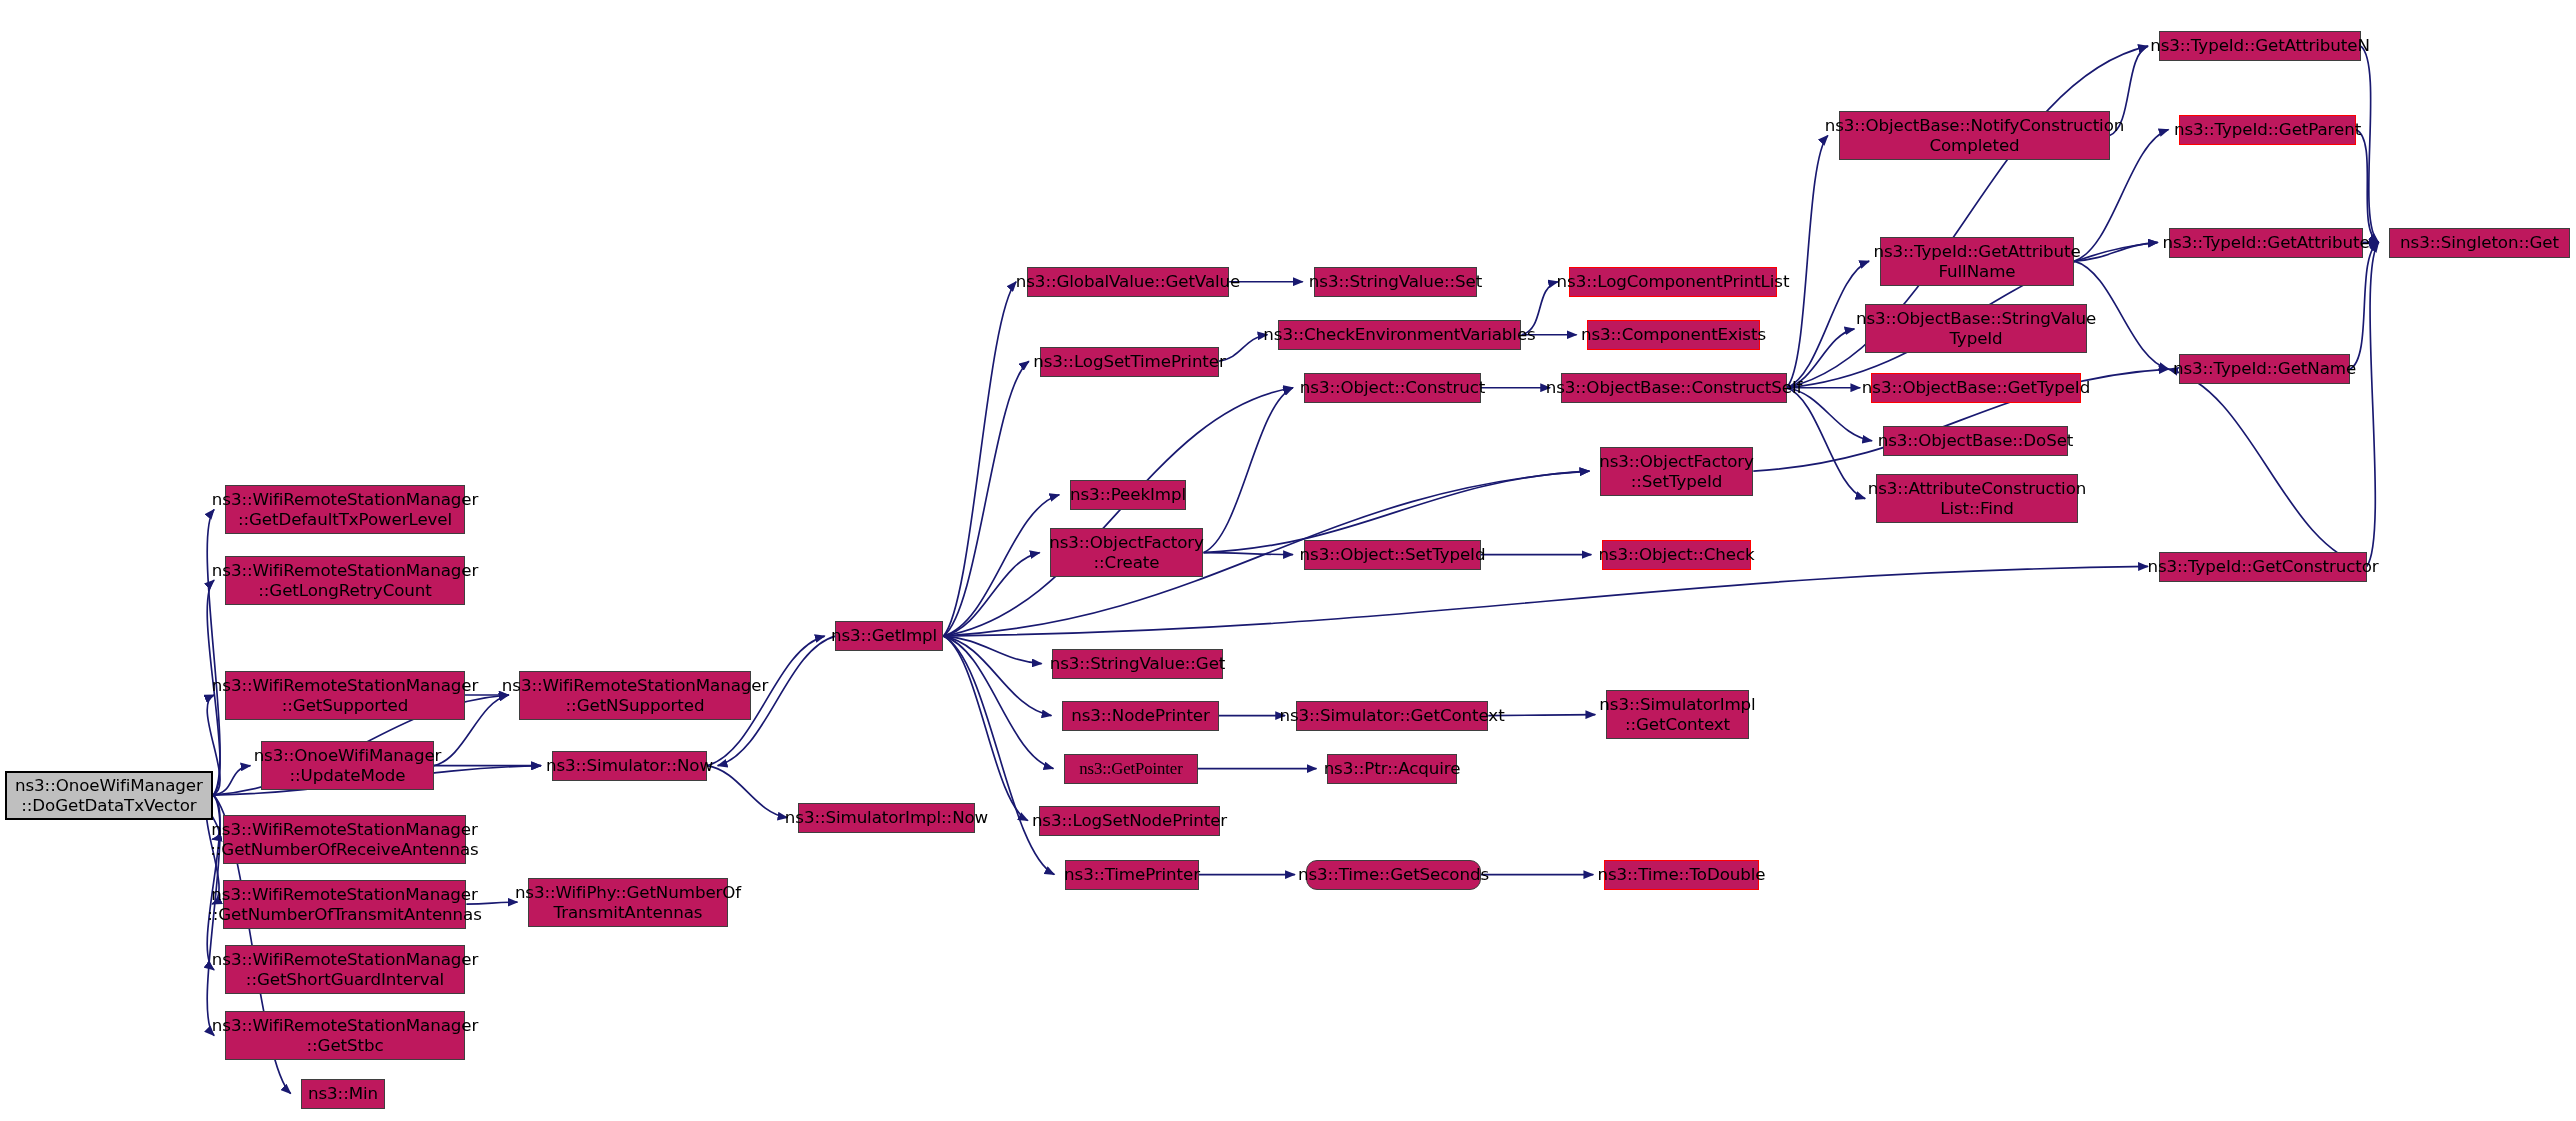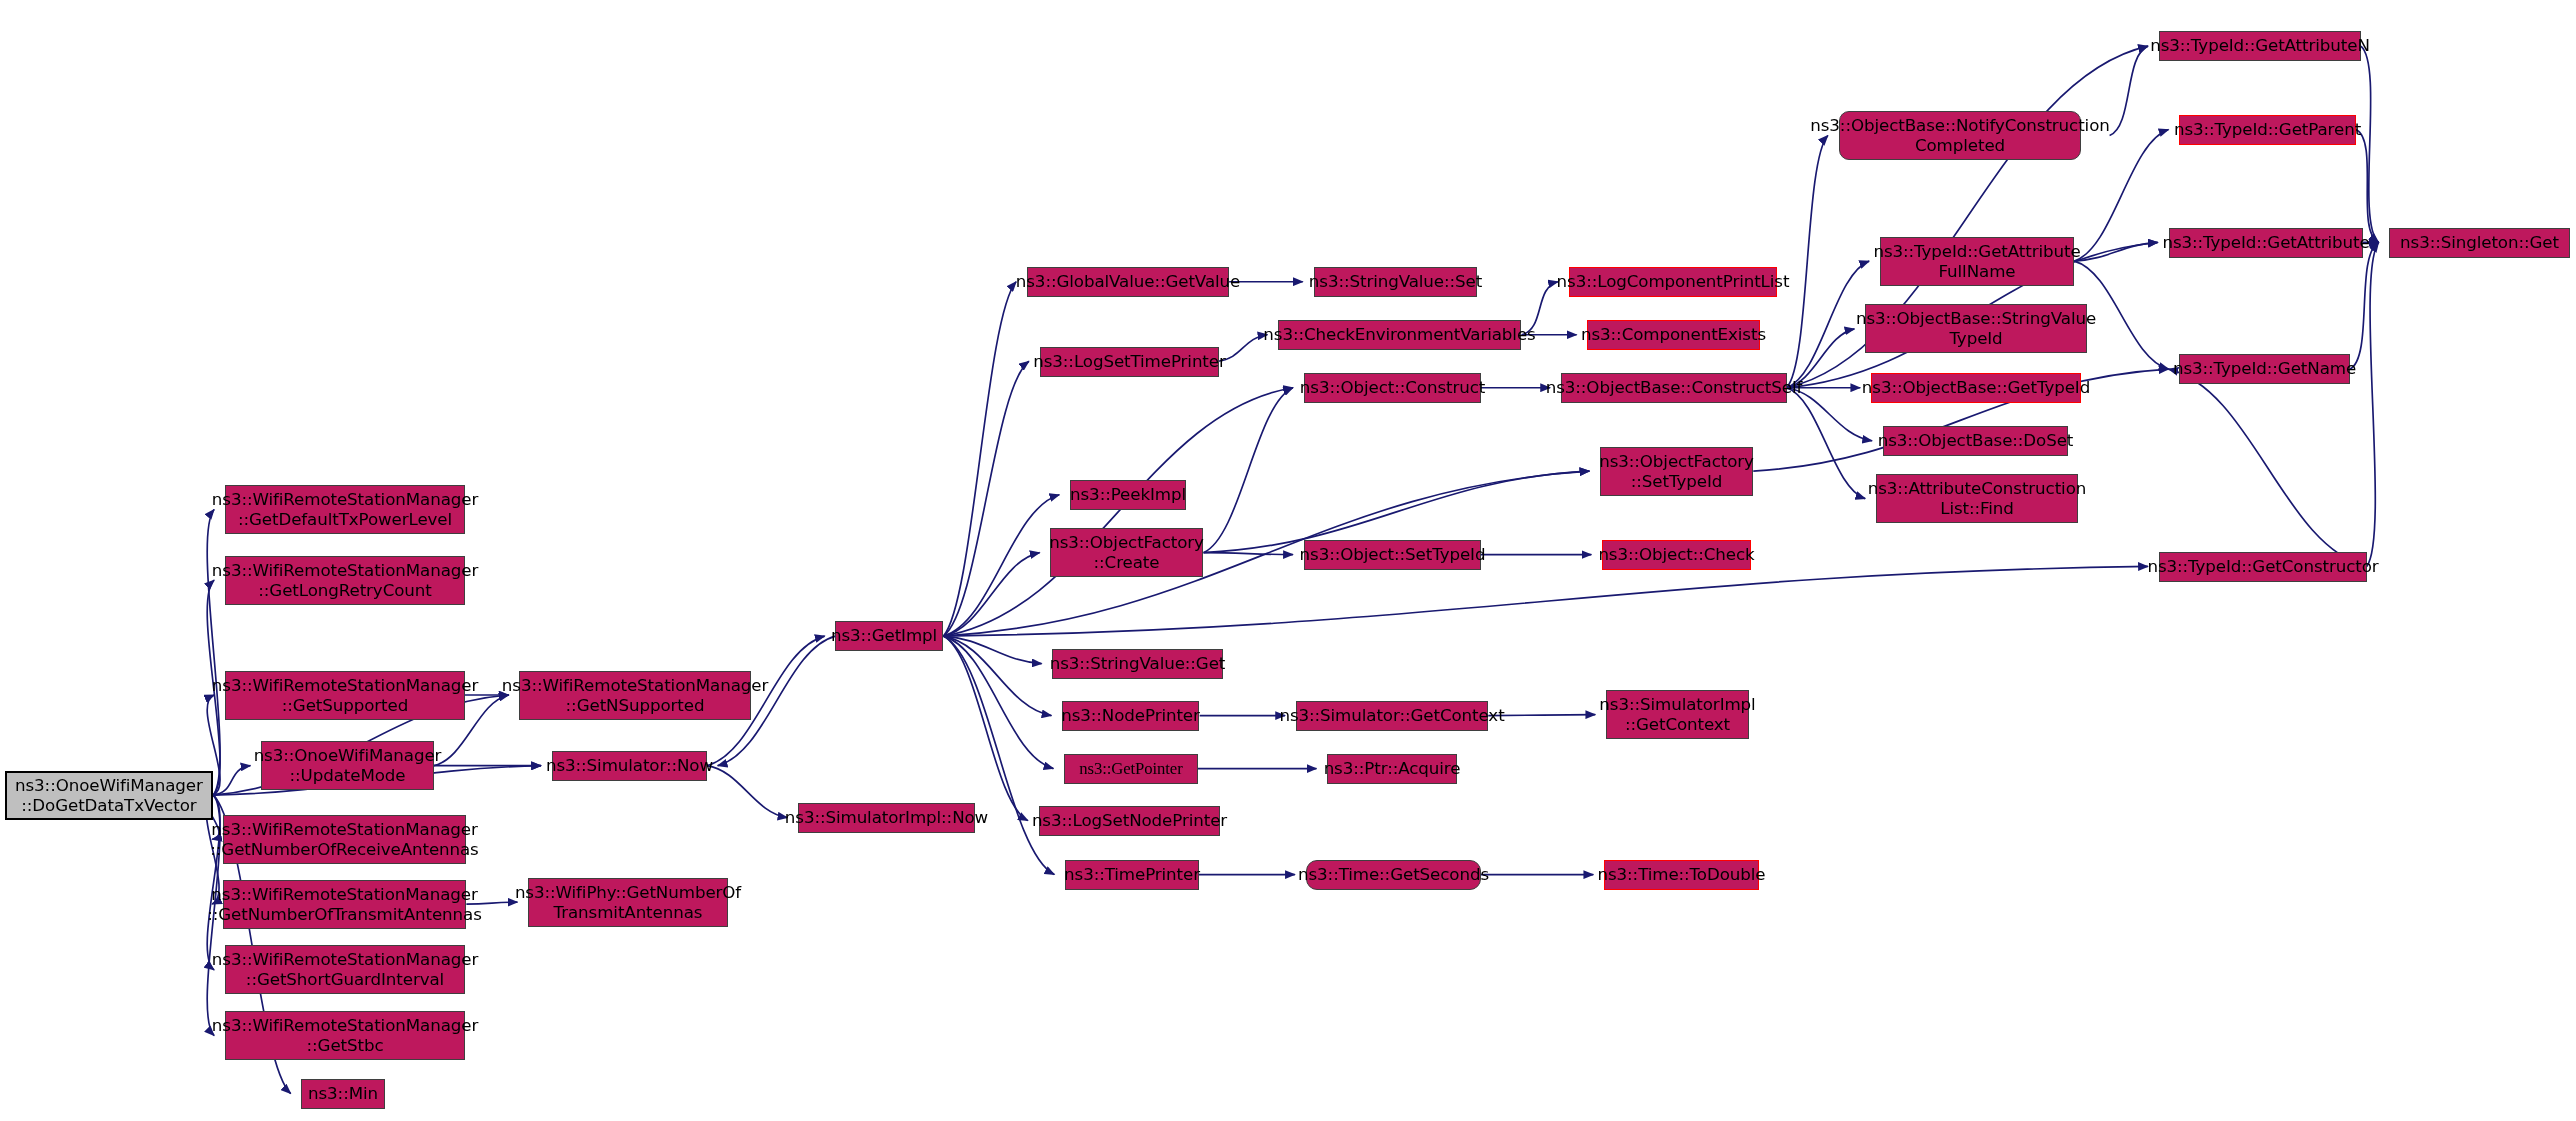--- a/index.html
+++ b/index.html
@@ -151,41 +151,41 @@
       <div class="node" style="left: 528px; top: 878px; width: 200px; height: 49px;"><span>ns3::WifiPhy::GetNumberOf
 TransmitAntennas</span></div>
       <div class="node" style="left: 798px; top: 803px; width: 177px; height: 29.5px;"><span>ns3::SimulatorImpl::Now</span></div>
       <div class="node" style="left: 835px; top: 621px; width: 108px; height: 29.5px; justify-content: flex-end;"><span>ns3::GetImpl</span></div>
       <div class="node" style="left: 1027px; top: 267px; width: 202px; height: 29.5px;"><span>ns3::GlobalValue::GetValue</span></div>
       <div class="node" style="left: 1040px; top: 347px; width: 179px; height: 29.5px;"><span>ns3::LogSetTimePrinter</span></div>
       <div class="node" style="left: 1070px; top: 480px; width: 116px; height: 29.5px;"><span>ns3::PeekImpl</span></div>
       <div class="node" style="left: 1050px; top: 528px; width: 153px; height: 49px;"><span>ns3::ObjectFactory
 ::Create</span></div>
       <div class="node" style="left: 1052px; top: 649px; width: 171px; height: 29.5px;"><span>ns3::StringValue::Get</span></div>
-      <div class="node" style="left: 1062px; top: 701px; width: 137px; height: 29.5px;"><span>ns3::NodePrinter</span></div>
+      <div class="node" style="left: 1062px; top: 701px; width: 157px; height: 29.5px;"><span>ns3::NodePrinter</span></div>
       <div class="node" style="left: 1064px; top: 754px; width: 134px; height: 29.5px; font-family: Liberation Serif, serif;"><span>ns3::GetPointer</span></div>
       <div class="node" style="left: 1039px; top: 806px; width: 181px; height: 29.5px;"><span>ns3::LogSetNodePrinter</span></div>
       <div class="node" style="left: 1065px; top: 860px; width: 134px; height: 29.5px;"><span>ns3::TimePrinter</span></div>
       <div class="node" style="left: 1314px; top: 267px; width: 163px; height: 29.5px;"><span>ns3::StringValue::Set</span></div>
       <div class="node" style="left: 1278px; top: 320px; width: 243px; height: 29.5px;"><span>ns3::CheckEnvironmentVariables</span></div>
       <div class="node" style="left: 1304px; top: 373px; width: 177px; height: 29.5px;"><span>ns3::Object::Construct</span></div>
       <div class="node" style="left: 1304px; top: 540px; width: 177px; height: 29.5px; justify-content: center;"><span>ns3::Object::SetTypeId</span></div>
       <div class="node" style="left: 1296px; top: 701px; width: 192px; height: 29.5px;"><span>ns3::Simulator::GetContext</span></div>
       <div class="node" style="left: 1327px; top: 754px; width: 130px; height: 29.5px;"><span>ns3::Ptr::Acquire</span></div>
       <div class="node" style="left: 1306px; top: 860px; width: 175px; height: 29.5px; border-radius: 11px;"><span>ns3::Time::GetSeconds</span></div>
       <div class="node red" style="left: 1569px; top: 267px; width: 208px; height: 29.5px;"><span>ns3::LogComponentPrintList</span></div>
       <div class="node red" style="left: 1587px; top: 320px; width: 173px; height: 29.5px;"><span>ns3::ComponentExists</span></div>
       <div class="node" style="left: 1561px; top: 373px; width: 226px; height: 29.5px;"><span>ns3::ObjectBase::ConstructSelf</span></div>
       <div class="node" style="left: 1600px; top: 447px; width: 153px; height: 49px;"><span>ns3::ObjectFactory
 ::SetTypeId</span></div>
       <div class="node red" style="left: 1602px; top: 540px; width: 149px; height: 29.5px;"><span>ns3::Object::Check</span></div>
       <div class="node" style="left: 1606px; top: 690px; width: 143px; height: 49px;"><span>ns3::SimulatorImpl
 ::GetContext</span></div>
       <div class="node red" style="left: 1604px; top: 860px; width: 155px; height: 29.5px;"><span>ns3::Time::ToDouble</span></div>
-      <div class="node" style="left: 1839px; top: 111px; width: 242px; height: 49px; border-radius: 10px;"><span>ns3::ObjectBase::NotifyConstruction
+      <div class="node" style="left: 1839px; top: 111px; width: 271px; height: 49px;"><span>ns3::ObjectBase::NotifyConstruction
 Completed</span></div>
       <div class="node" style="left: 1880px; top: 237px; width: 194px; height: 49px;"><span>ns3::TypeId::GetAttribute
 FullName</span></div>
       <div class="node" style="left: 1865px; top: 304px; width: 222px; height: 49px;"><span>ns3::ObjectBase::StringValue
 TypeId</span></div>
       <div class="node red" style="left: 1871px; top: 373px; width: 210px; height: 29.5px;"><span>ns3::ObjectBase::GetTypeId</span></div>
       <div class="node" style="left: 1883px; top: 426px; width: 185px; height: 29.5px;"><span>ns3::ObjectBase::DoSet</span></div>
       <div class="node" style="left: 1876px; top: 474px; width: 202px; height: 49px;"><span>ns3::AttributeConstruction
 List::Find</span></div>
       <div class="node" style="left: 2159px; top: 31px; width: 202px; height: 29.5px;"><span>ns3::TypeId::GetAttributeN</span></div>

